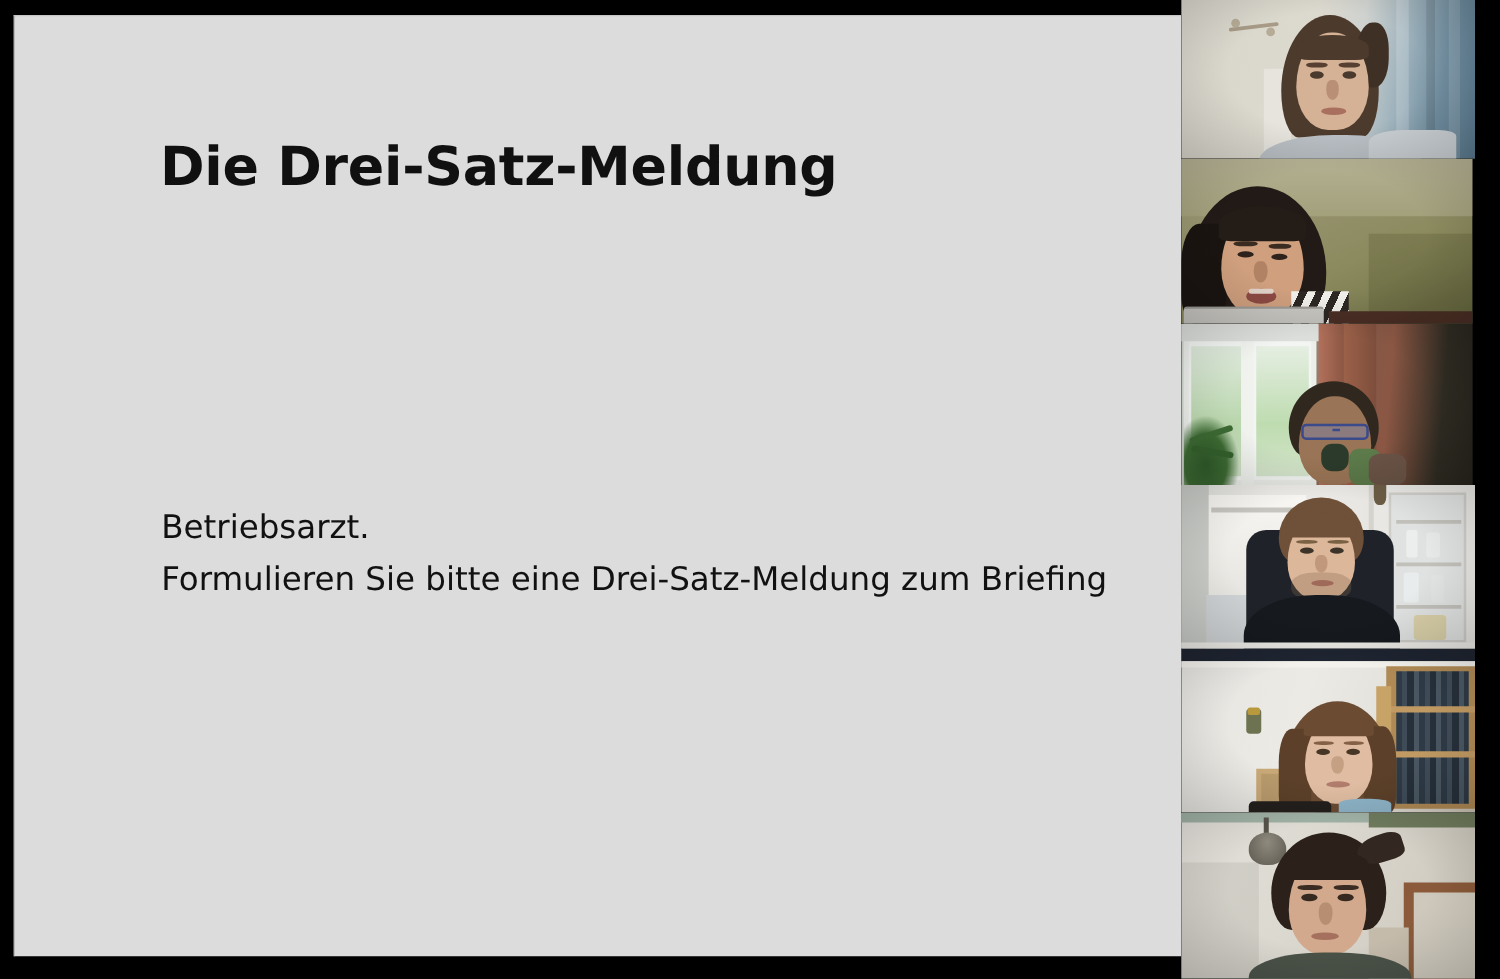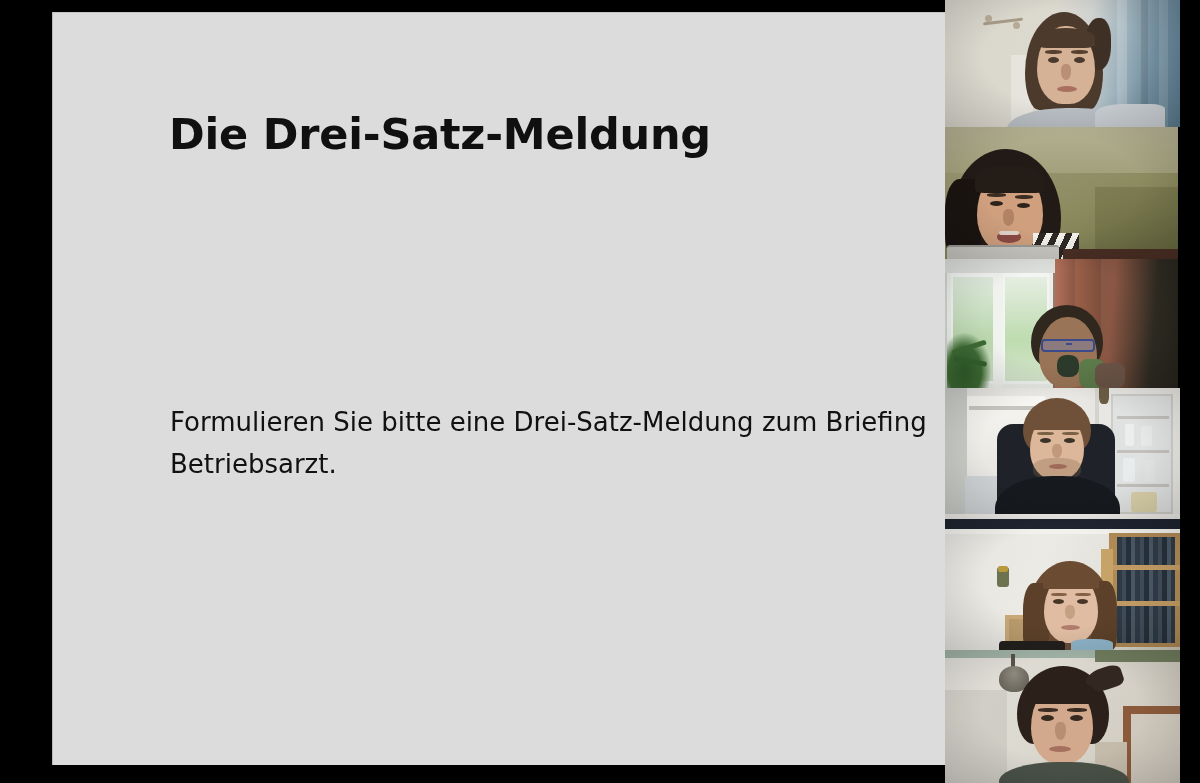--- a/index.html
+++ b/index.html
@@ -25,21 +25,20 @@
     background:#000;
   }
   .slide {
     position:absolute;
     left:11px; top:12px;
     width:934px; height:753px;
     background:#dcdcdc;
     border-left:1px solid #b9b9b9;
     border-top:1px solid #c6c6c6;
     overflow:hidden;
-    margin-left:41px;
   }
   .slide-title {
     position:absolute;
     left:116px; top:96px;
     font-size:43px;
     font-weight:bold;
     letter-spacing:-0.2px;
     color:#101010;
     white-space:nowrap;
     font-family:"DejaVu Sans", sans-serif;
@@ -126,22 +125,22 @@
 
 <div class="app">
 
   <div class="share-region">
     <div class="slide">
 
       <div class="slide-title">Die Drei-Satz-Meldung</div>
 
 
       <div class="slide-body">
+        <span class="line">Betriebsarzt.</span>
         <span class="line">Formulieren Sie bitte eine Drei-Satz-Meldung zum Briefing</span>
-        <span class="line">Betriebsarzt.</span>
       </div>
 
     </div>
   </div>
 
   <div class="filmstrip">
 
     <div class="tile" style="top:0px; width:235px; height:127px;">
       <div class="tile-video">
         <div class="bg" style="background:linear-gradient(100deg,#d9d6cc 0%,#dcd9cf 44%,#cfd2cf 58%,#9fb3bd 72%,#6f8c9e 86%,#58788c 100%);"></div>

